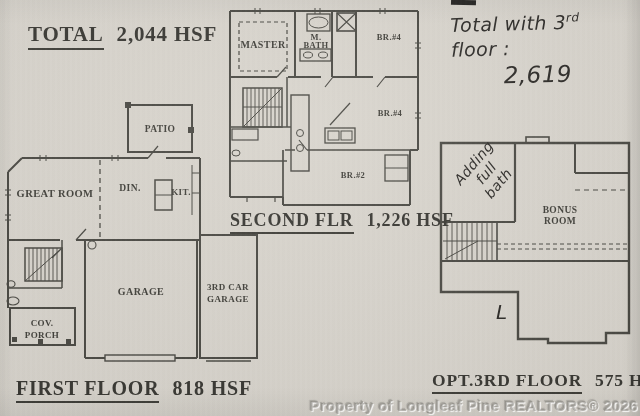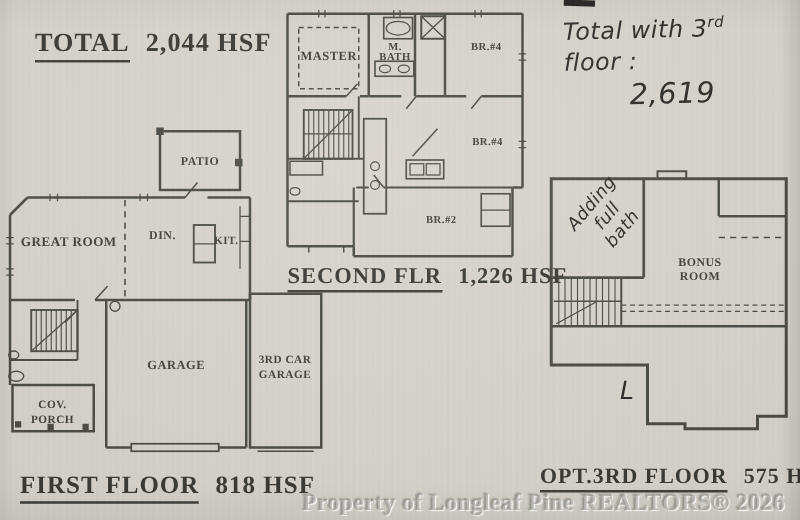--- a/index.html
+++ b/index.html
@@ -37,22 +37,22 @@
     left:444px;top:149px;width:84px;text-align:center;
     font-size:14px;line-height:16px;transform:rotate(-50deg);
   }
   .hw-L{left:496px;top:300px;font-size:20px;}
   .plan{position:absolute;}
   .plan text{
     font-family:"Liberation Serif", serif;font-weight:bold;fill:#3b3a34;
     letter-spacing:.4px;text-anchor:middle;
   }
   .watermark{
-    position:absolute;right:12px;bottom:2px;z-index:10;
-    font-family:Liberation Serif, serif;font-weight:bold;font-size:19px;letter-spacing:.3px;
+    position:absolute;right:2px;bottom:2px;z-index:10;
+    font-family:Liberation Sans, sans-serif;font-weight:bold;font-size:15px;letter-spacing:.3px;
     color:rgba(122,119,112,0.45);
     text-shadow:1px 1px 1px rgba(255,255,255,0.85), -1px -1px 1px rgba(50,50,46,0.25);
   }
 </style>
 </head>
 <body>
 
 <div class="page">
 
   <div class="heading" style="left:28px;top:22px;font-size:21px;">

